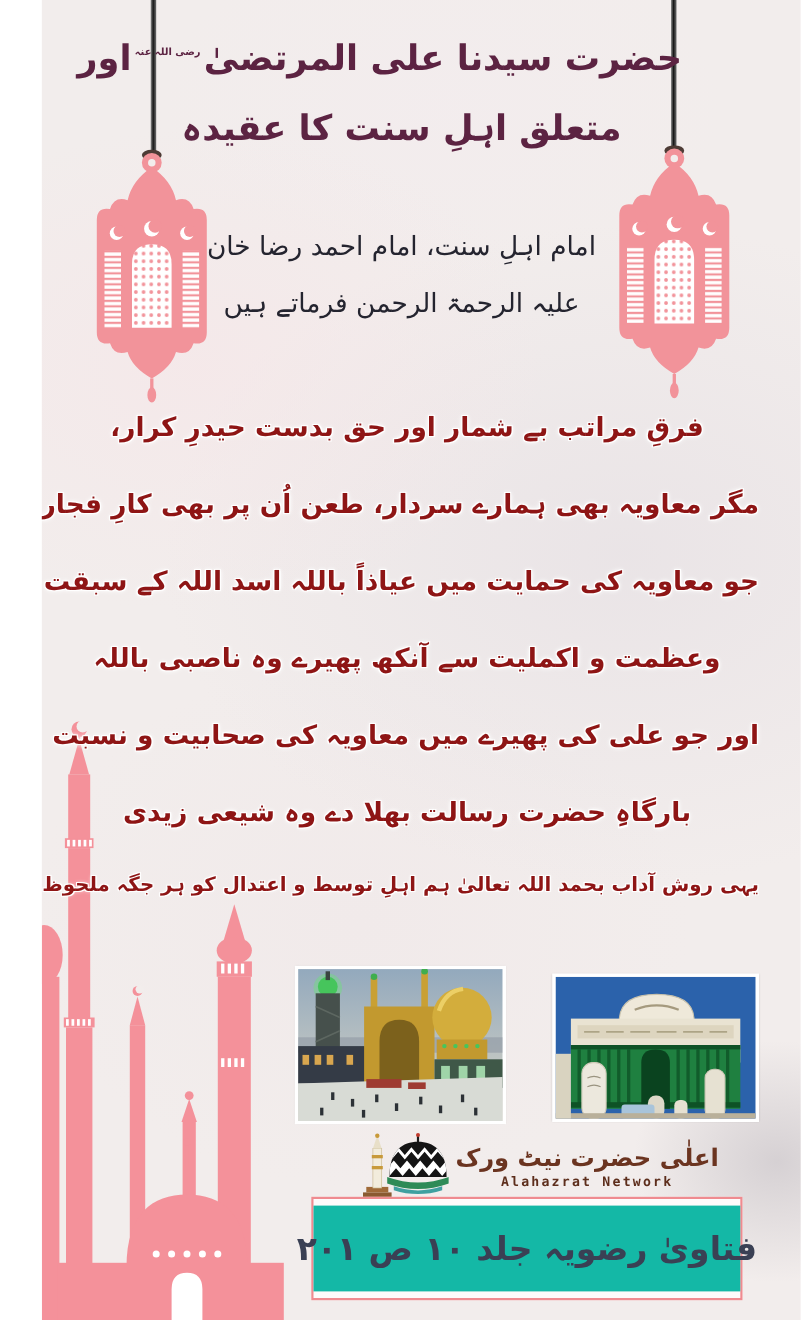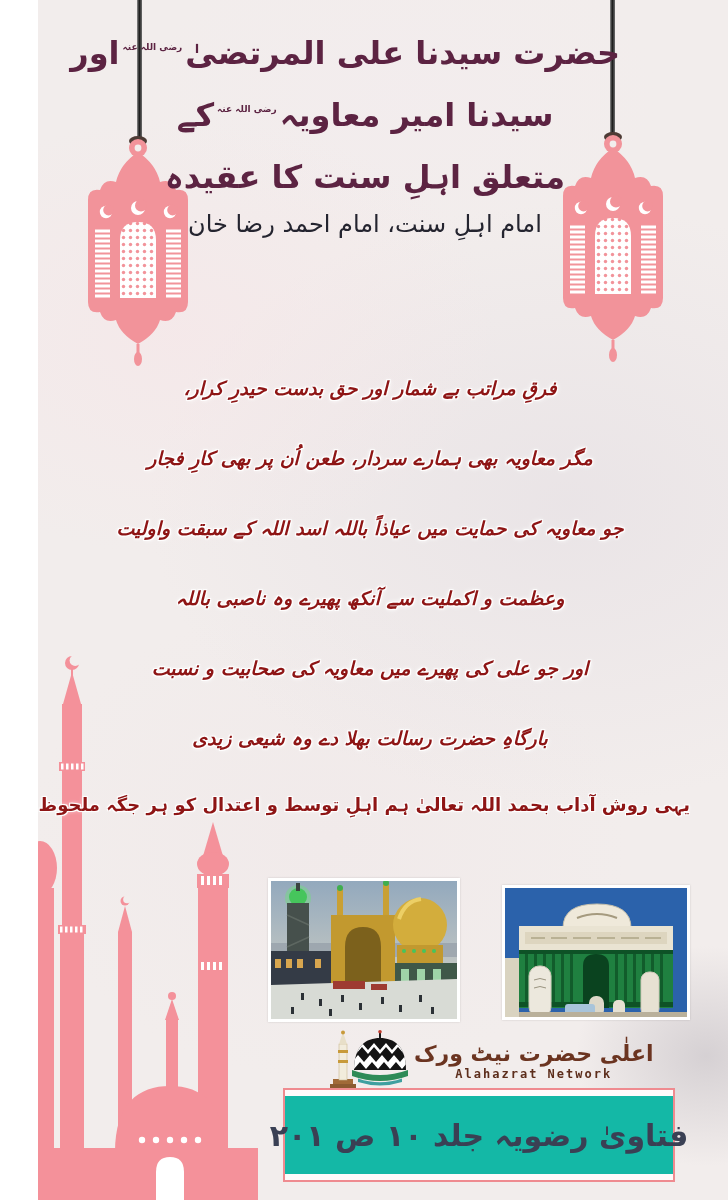--- a/index.html
+++ b/index.html
@@ -26,23 +26,22 @@
     color:#5c2342;font-weight:bold;}
   .header .h-line{font-size:32px;line-height:54px;white-space:nowrap;}
   .honorific{font-size:9px;font-weight:bold;position:relative;top:-14px;margin:0 3px;display:inline-block;text-align:center;}
 
   .subtitle{position:absolute;left:120px;top:198px;width:490px;text-align:center;z-index:2;
     color:#24242f;font-size:24px;line-height:52px;}
 
   .body-text{position:absolute;left:50px;top:372px;width:640px;text-align:center;z-index:2;
     color:#8e1515;font-weight:bold;}
   .body-text .b-line{
-    font-size:19px;line-height:32px;margin-bottom:38px;white-space:nowrap;
+    font-size:24px;line-height:32px;margin-bottom:38px;white-space:nowrap;
     text-shadow:-1px -1px 0 #fff,1px -1px 0 #fff,-1px 1px 0 #fff,1px 1px 0 #fff,0 0 4px #fff,0 0 6px #fff;
-    font-style:italic;
   }
   .body-text .b-foot{
     font-size:18px;line-height:26px;margin-top:2px;white-space:nowrap;
     text-shadow:-1px -1px 0 #fff,1px -1px 0 #fff,-1px 1px 0 #fff,1px 1px 0 #fff,0 0 4px #fff;
   }
 
   .mosque{position:absolute;left:38px;top:650px;z-index:1;}
 
   .photo{position:absolute;background:#fff;padding:3px;z-index:2;box-shadow:0 0 2px rgba(0,0,0,.15);}
   .photo.p-left{left:268px;top:878px;}
@@ -103,26 +102,26 @@
     </defs>
     <use href="#lanternShape"></use>
   </svg>
 
   <svg class="lantern l-right" viewBox="0 0 120 232" xmlns="http://www.w3.org/2000/svg">
     <use href="#lanternShape"></use>
   </svg>
 
   <div class="header">
     <div class="h-line" dir="rtl"><span>حضرت سیدنا علی المرتضیٰ</span><span class="honorific">رضی اللہ عنہ</span><span>اور</span></div>
-    <div class="h-line" dir="rtl"><span>سیدنا امیر معاویہ</span><span class="honorific">رضی اللہ عنہ</span><span>کے</span></div>
     <div class="h-line" dir="rtl">متعلق اہلِ سنت کا عقیدہ</div>
   </div>
 
   <div class="subtitle">
     <div dir="rtl">امام اہلِ سنت، امام احمد رضا خان</div>
+    <div dir="rtl">علیہ الرحمۃ الرحمن فرماتے ہیں</div>
   </div>
 
   <svg class="mosque" width="240" height="550" viewBox="0 0 240 550" xmlns="http://www.w3.org/2000/svg">
     <g fill="#f4919a">
 
       <ellipse cx="2" cy="218" rx="17" ry="27"></ellipse>
       <rect x="0" y="238" width="16" height="312"></rect>
 
       <circle cx="34" cy="13" r="7"></circle>
         <circle cx="37.2" cy="10.4" r="5.6" fill="#f2edec"></circle>

